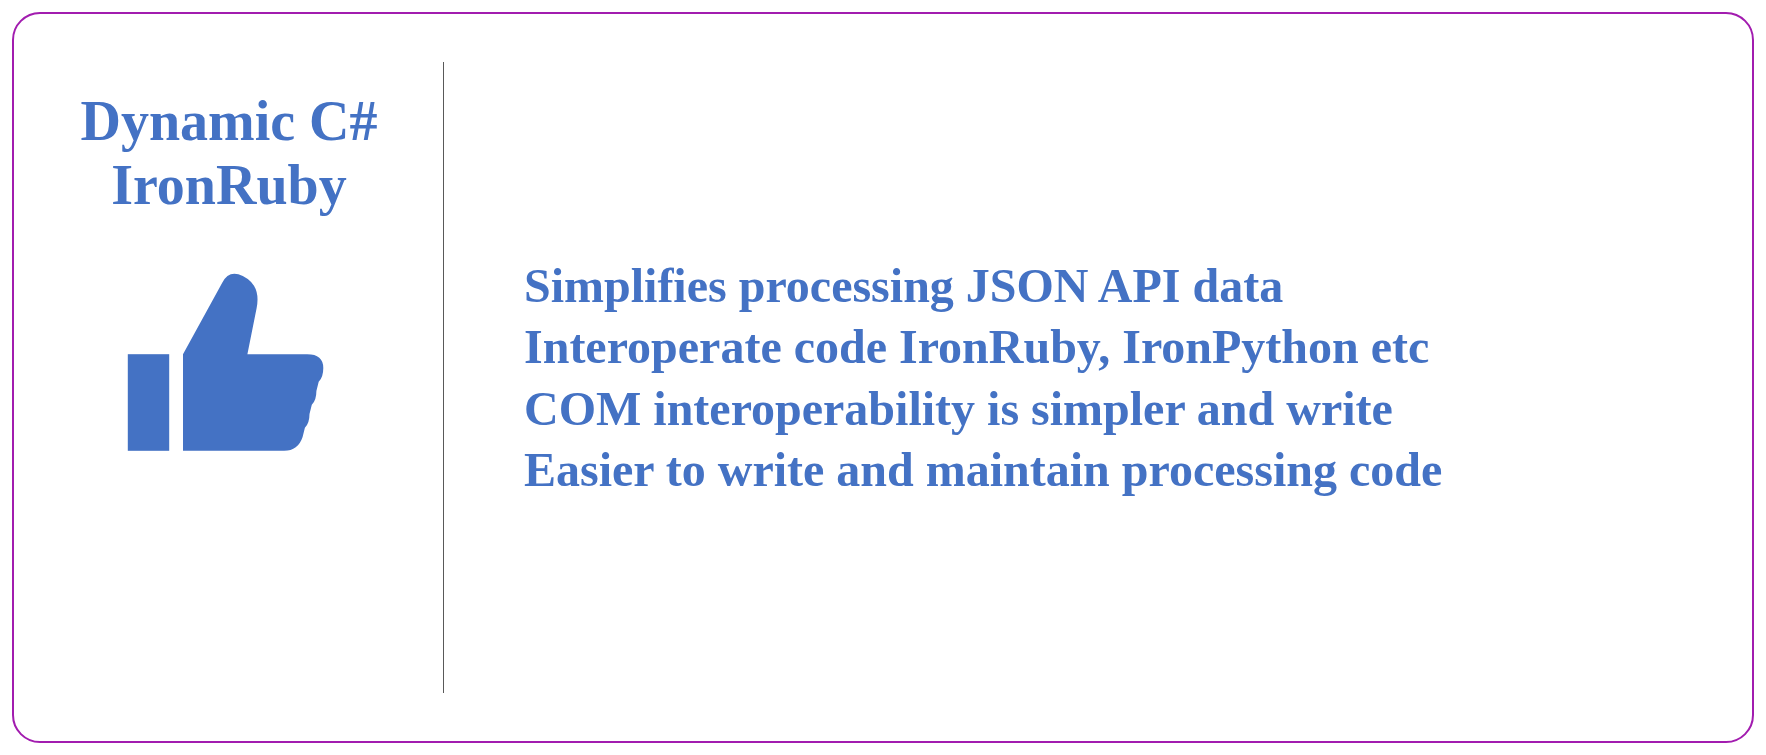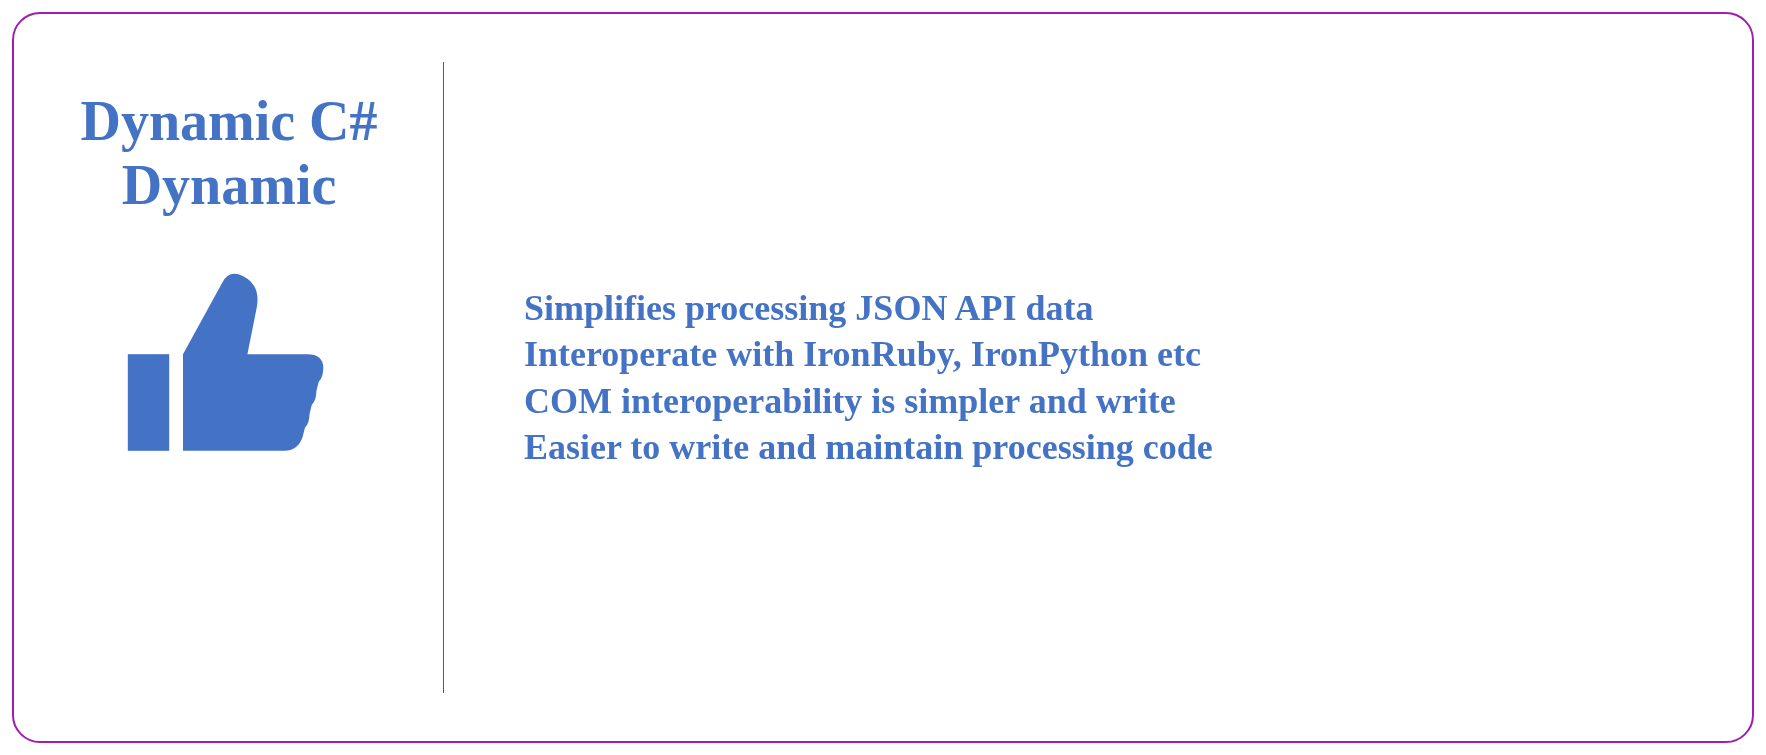--- a/index.html
+++ b/index.html
@@ -61,33 +61,33 @@
     .right-panel {
       flex: 1;
       display: flex;
       flex-direction: column;
       justify-content: center;
       padding-left: 80px;
       padding-right: 40px;
     }
     .benefit-line {
       color: #4472C4;
-      font-size: 36px;
+      font-size: 48px;
       font-weight: 700;
       line-height: 1.28;
     }
   </style>
 </head>
 <body>
 
 <div class="card">
   <div class="left-panel">
     <div class="title">
       <span>Dynamic C#</span><br>
-      <span>Dynamic</span>
+      <span>IronRuby</span>
     </div>
     <div class="icon-wrap">
       <svg viewBox="0 0 100 100" xmlns="http://www.w3.org/2000/svg">
         <rect x="6" y="44" width="18" height="42" fill="#4472C4"></rect>
         <path fill="#4472C4" d="
           M 30 44
           L 30 86
           L 74 86
           Q 80 86 82 80
           L 83 76
@@ -103,17 +103,17 @@
           Q 50 7 47 13
           L 30 44
           Z
         "></path>
       </svg>
     </div>
     <div class="divider"></div>
   </div>
   <div class="right-panel">
     <div class="benefit-line">Simplifies processing JSON API data</div>
-    <div class="benefit-line">Interoperate with IronRuby, IronPython etc</div>
+    <div class="benefit-line">Interoperate code IronRuby, IronPython etc</div>
     <div class="benefit-line">COM interoperability is simpler and write</div>
     <div class="benefit-line">Easier to write and maintain processing code</div>
   </div>
 </div>
 
 </body></html>

